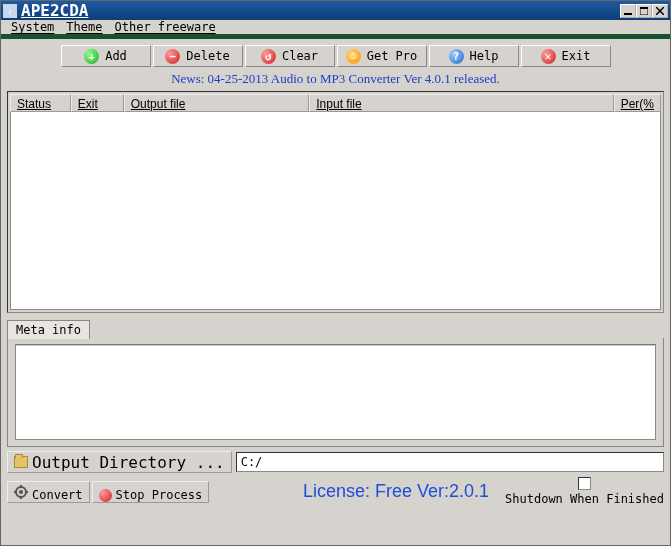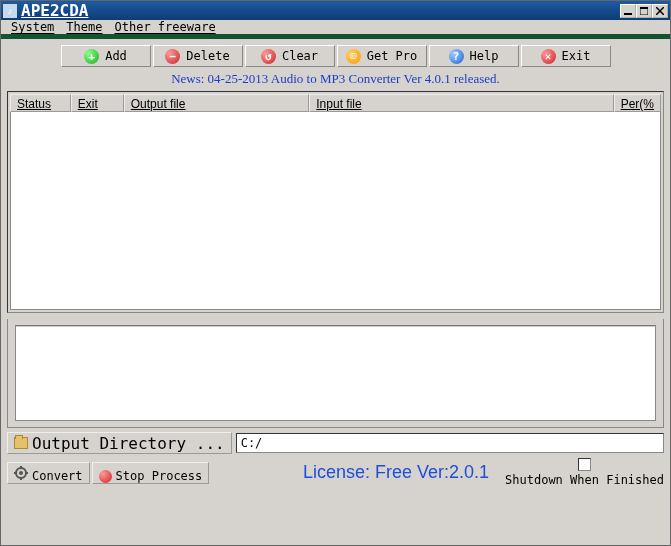--- a/index.html
+++ b/index.html
@@ -124,20 +124,21 @@
         <div class="th th-status">Status</div>
         <div class="th th-time">Exit</div>
         <div class="th th-output">Output file</div>
         <div class="th th-input">Input file</div>
         <div class="th th-per">Per(%</div>
       </div>
       <div class="table-body"></div>
     </div>
 
     <div class="meta-panel">
+      <span class="tab">Meta info</span>
       <div class="meta-wrap">
         <div class="meta-body"></div>
       </div>
     </div>
 
     <div class="outdir-row">
       <div class="outdir-btn">
         <span class="folder-icon"></span>
         <span>Output Directory ...</span>
       </div>

